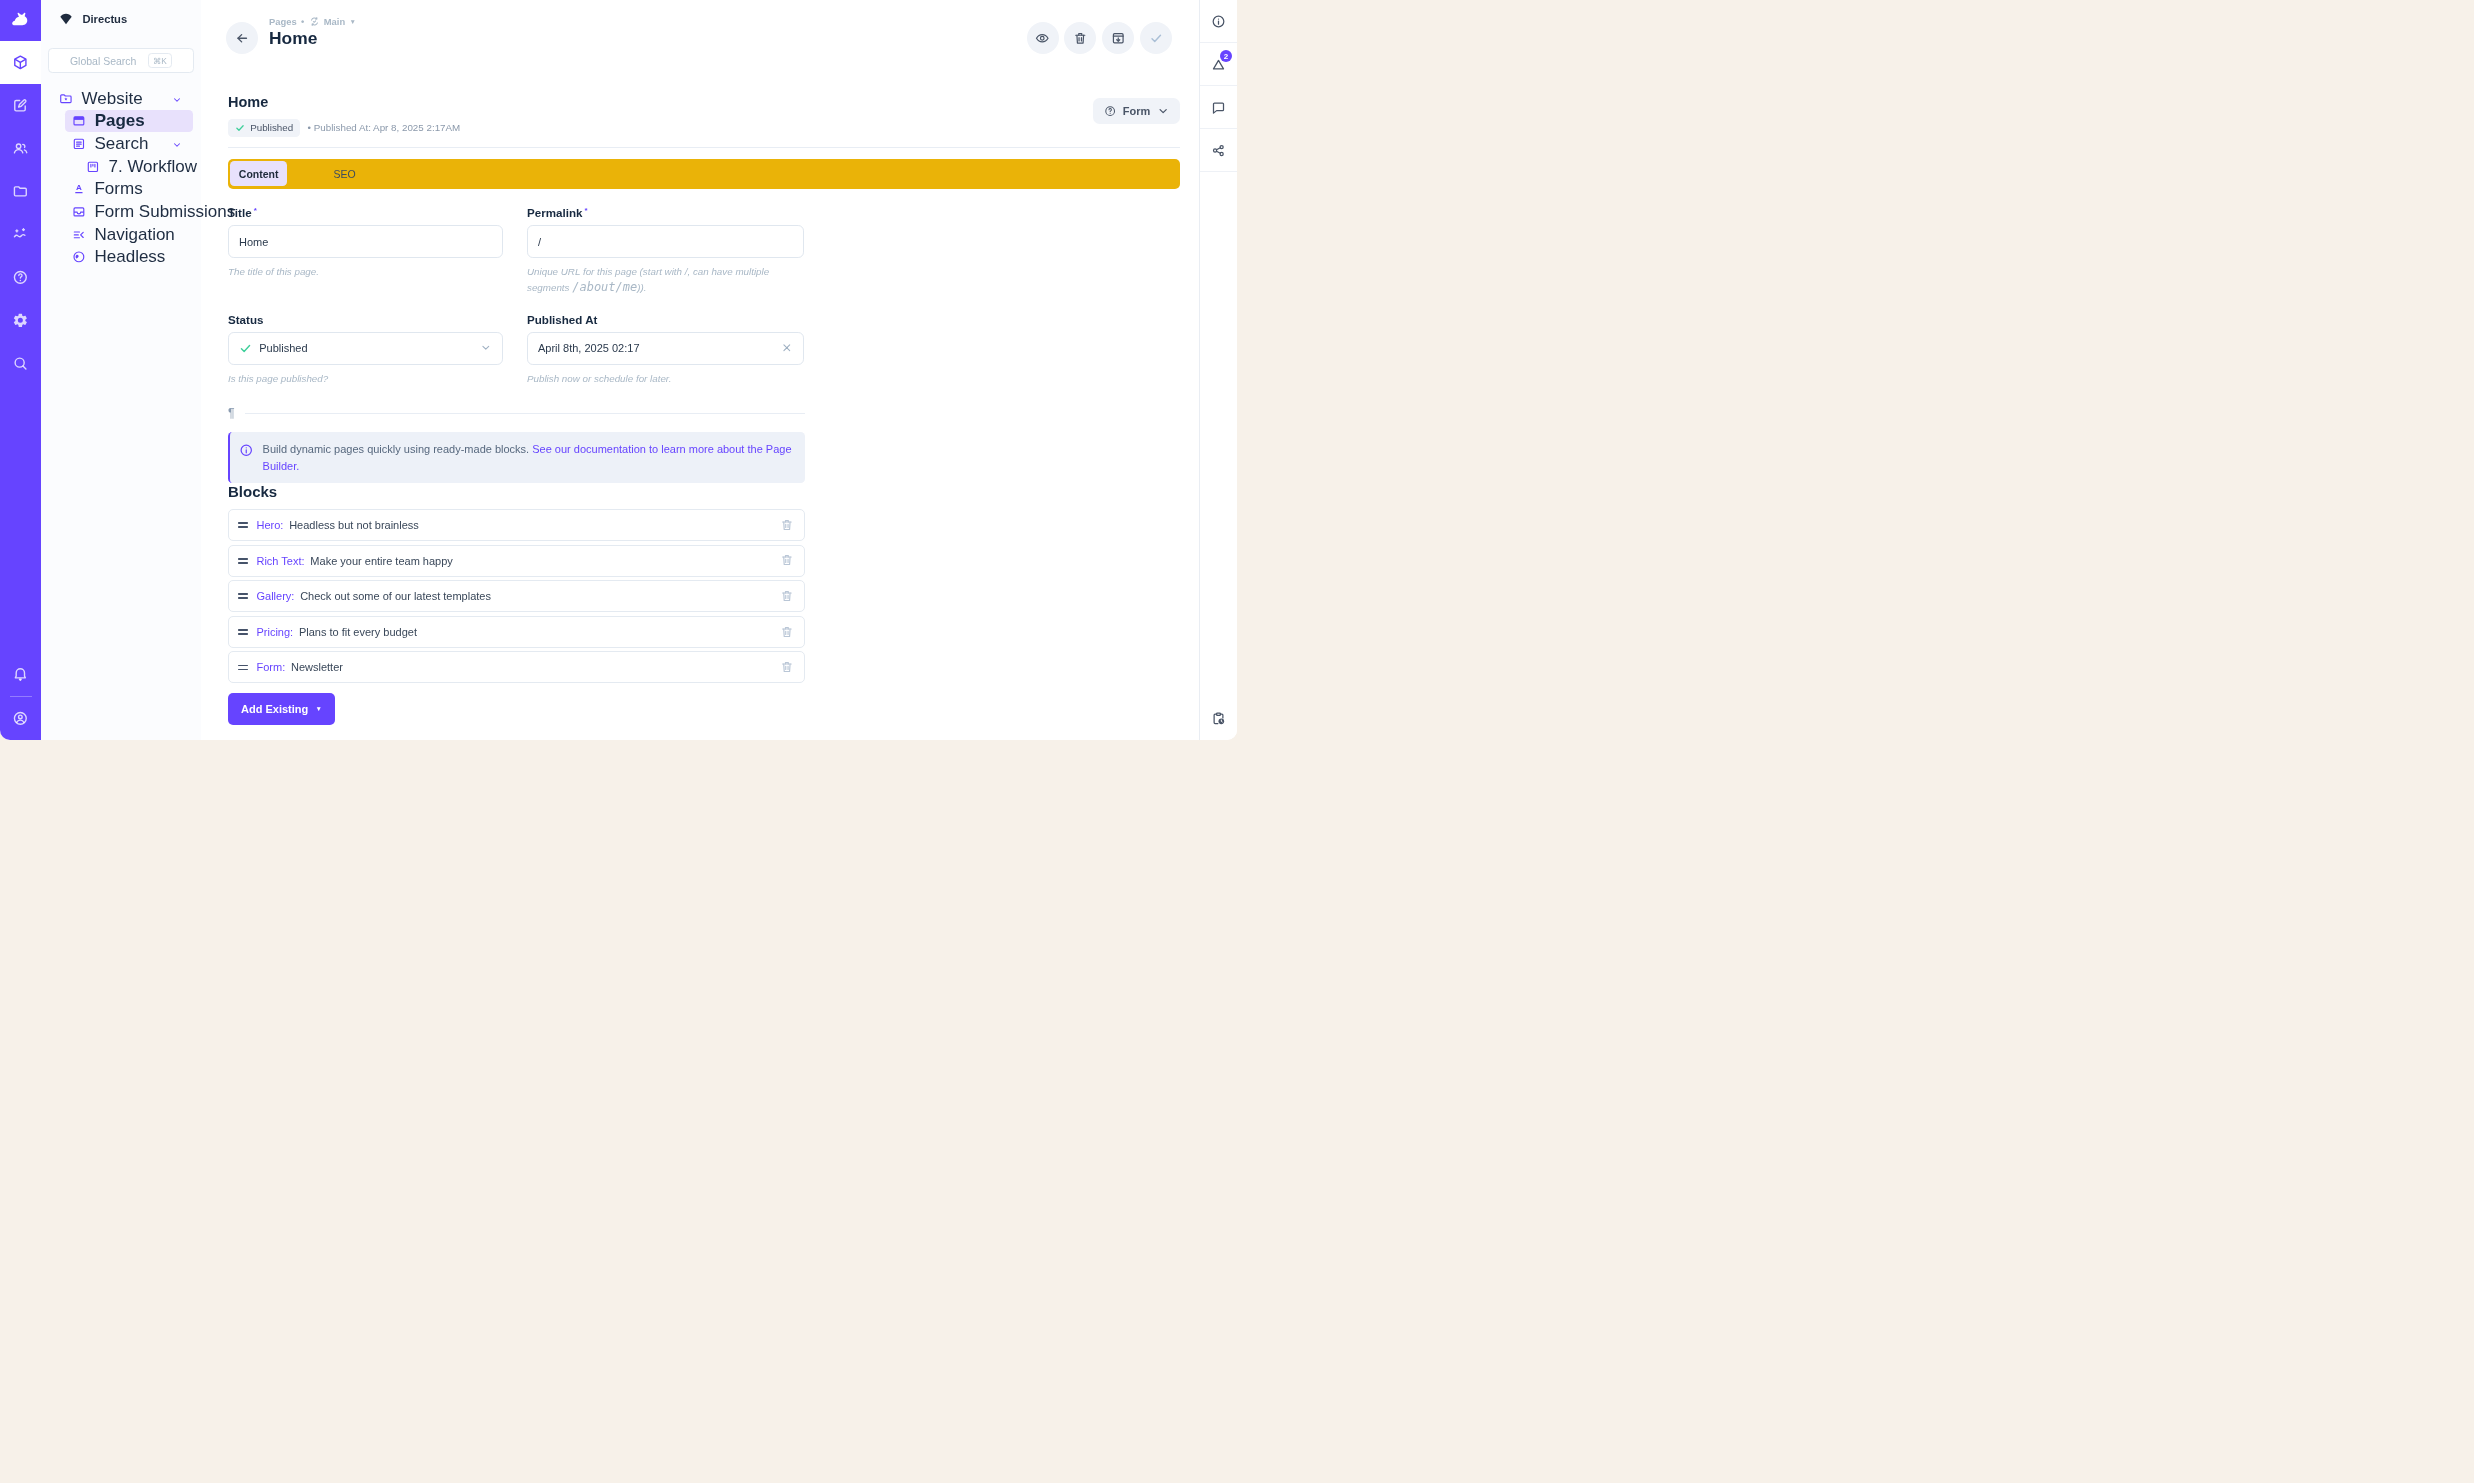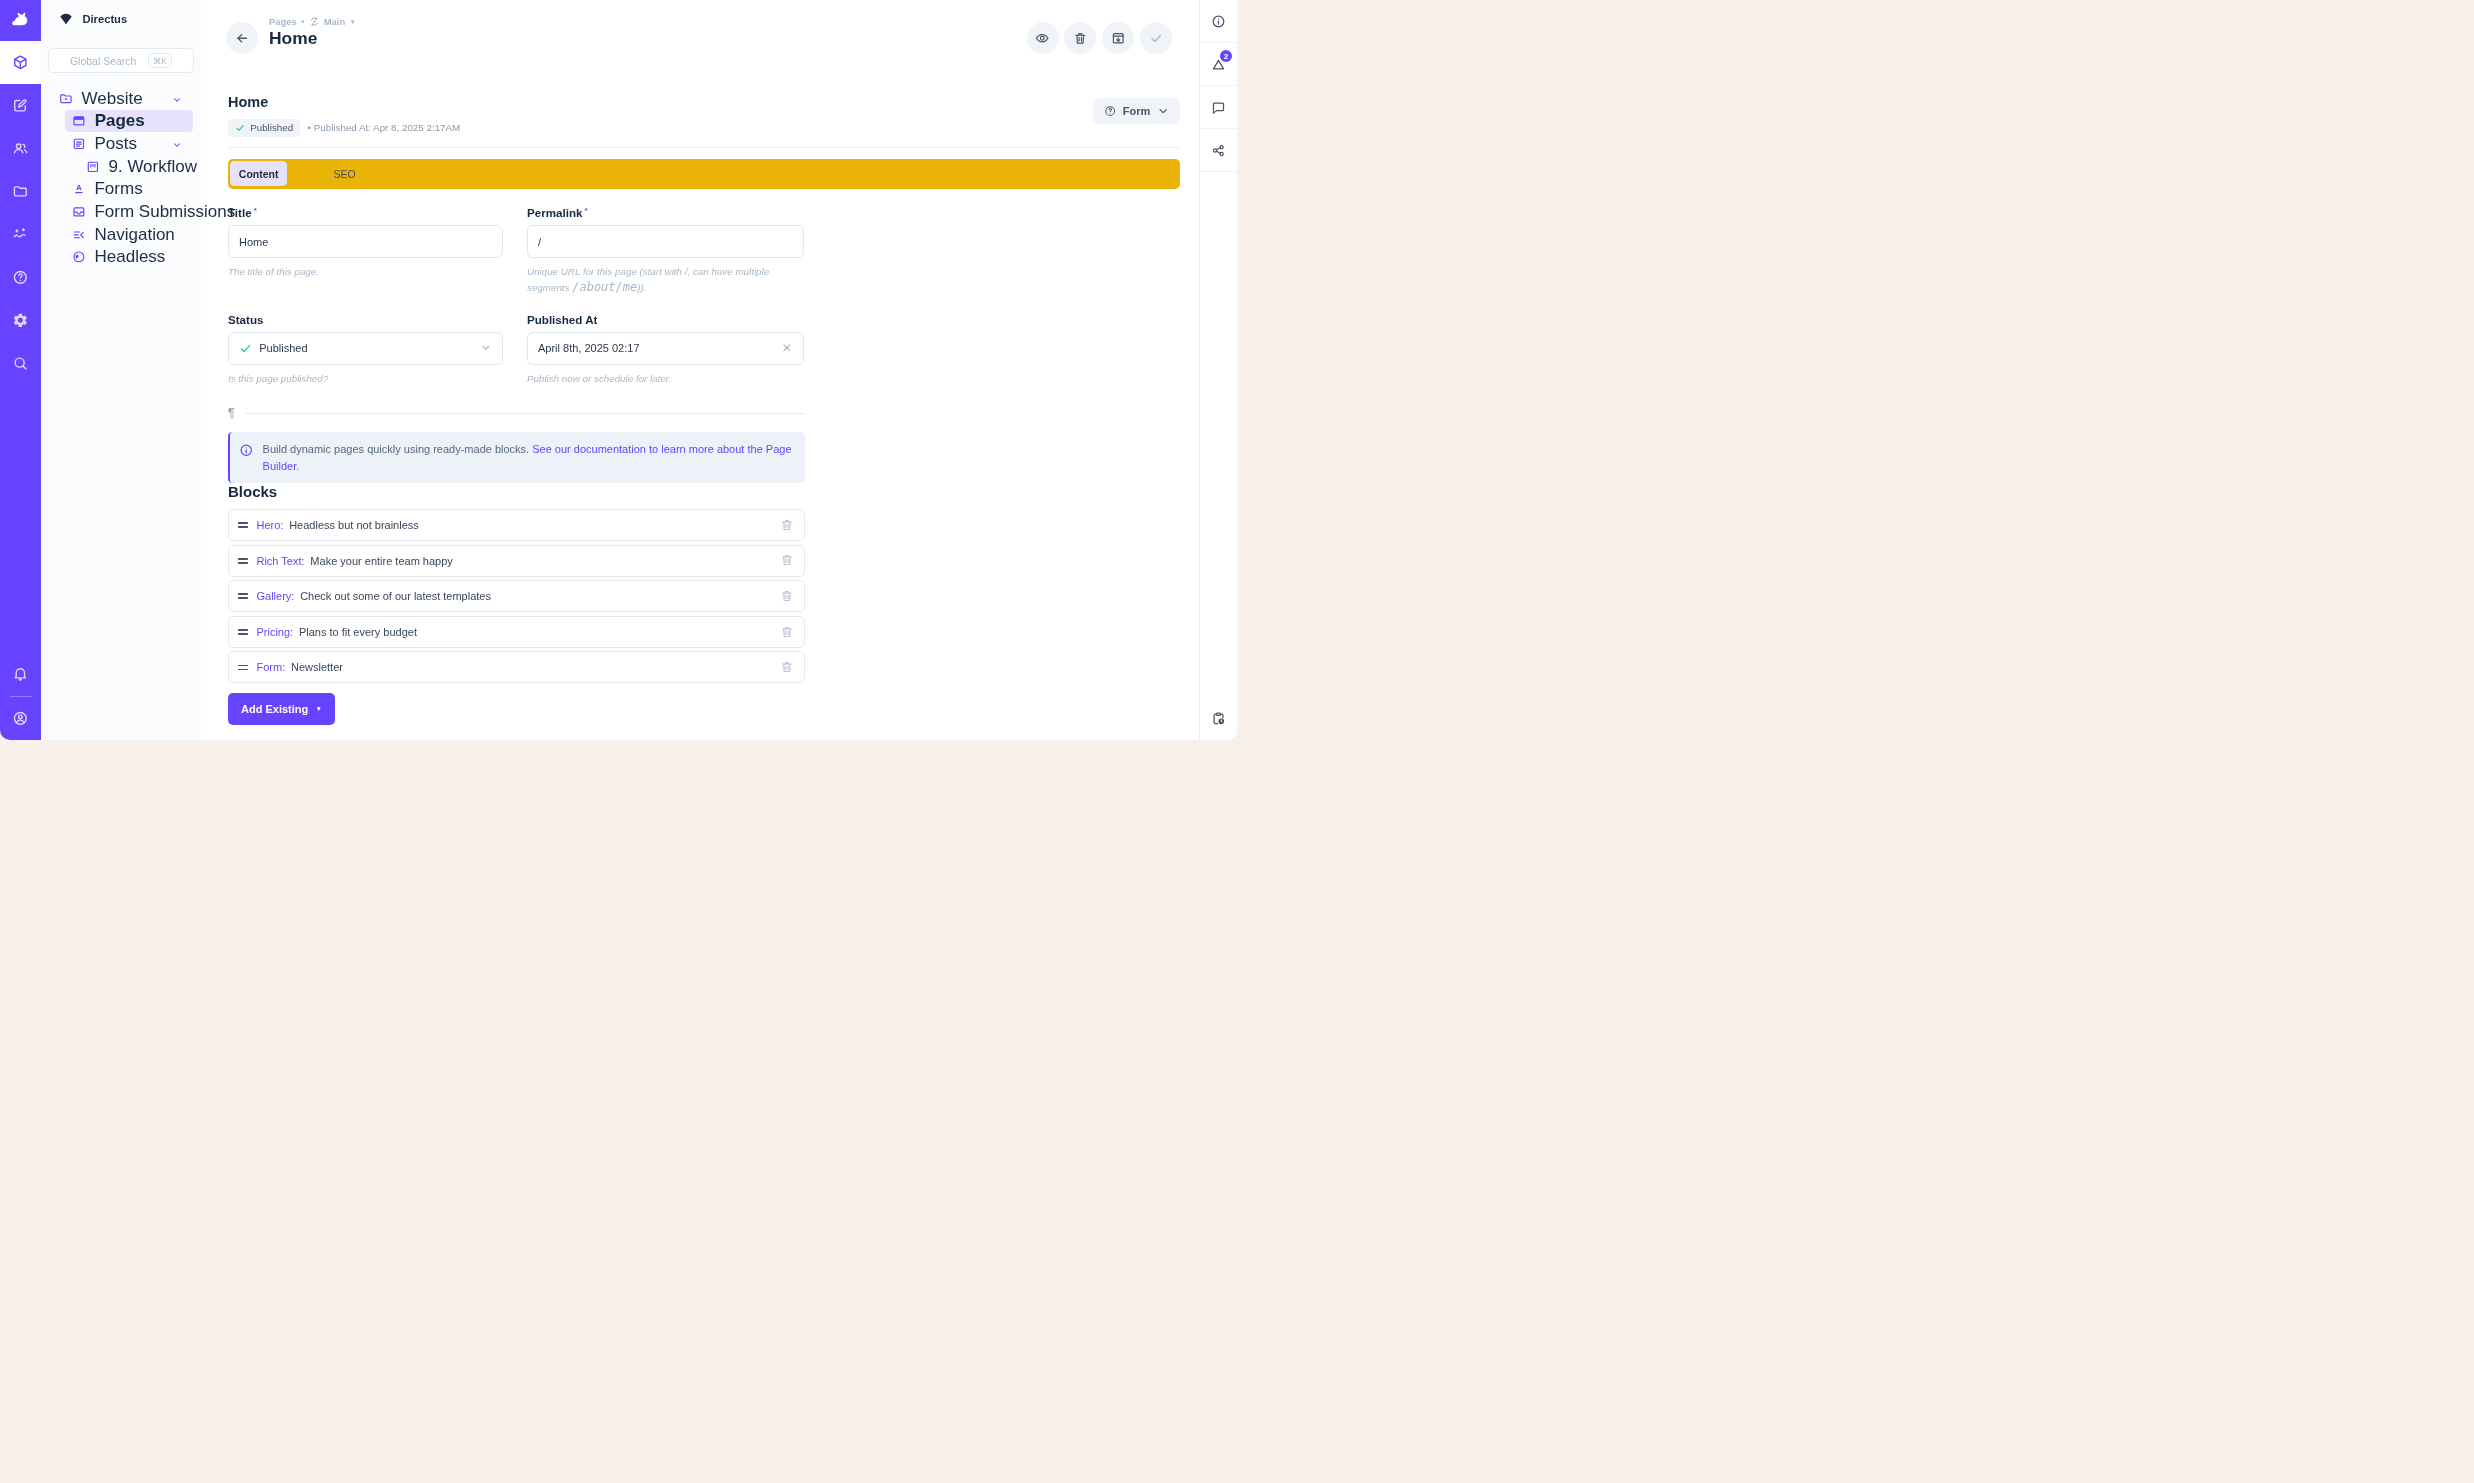--- a/index.html
+++ b/index.html
@@ -221,31 +221,31 @@
               <path d="M3.5 9.2h17"></path>
               <path d="M3.5 6.8A1.8 1.8 0 0 1 5.3 5h13.4a1.8 1.8 0 0 1 1.8 1.8v2.4h-17z" fill="currentColor" stroke="none"></path>
             </svg></span>
         <span class="nav-label">Pages</span>
       </div>
       <div class="nav-item lvl1">
         <span class="ni"><svg viewBox="0 0 24 24" fill="none" stroke="currentColor" stroke-width="2" stroke-linecap="round" stroke-linejoin="round">
               <rect x="4" y="4" width="16" height="16" rx="1.8"></rect>
               <path d="M8 9h8M8 12.5h8M8 16h5"></path>
             </svg></span>
-        <span class="nav-label">Posts</span>
+        <span class="nav-label">Search</span>
         <span class="nav-chevron"><svg viewBox="0 0 24 24" fill="none" stroke="currentColor" stroke-width="2.5" stroke-linecap="round" stroke-linejoin="round">
               <path d="M6 9l6 6 6-6"></path>
             </svg></span>
       </div>
       <div class="nav-item lvl2">
         <span class="ni"><svg viewBox="0 0 24 24" fill="none" stroke="currentColor" stroke-width="2" stroke-linecap="round" stroke-linejoin="round">
               <rect x="4" y="4" width="16" height="16" rx="1.8"></rect>
               <path d="M8.5 7.5v4.5M12 7.5v3M15.5 7.5v4.5"></path>
             </svg></span>
-        <span class="nav-label">9. Workflow</span>
+        <span class="nav-label">7. Workflow</span>
       </div>
       <div class="nav-item lvl1">
         <span class="ni"><svg viewBox="0 0 24 24" fill="none" stroke="currentColor">
               <text x="12" y="14.5" text-anchor="middle" font-size="14" font-weight="700" fill="currentColor" stroke="none" font-family="Liberation Sans, sans-serif">A</text>
               <path d="M6.5 18.5h11" stroke-width="2" stroke-linecap="round"></path>
             </svg></span>
         <span class="nav-label">Forms</span>
       </div>
       <div class="nav-item lvl1">
         <span class="ni"><svg viewBox="0 0 24 24" fill="none" stroke="currentColor" stroke-width="2" stroke-linejoin="round">

